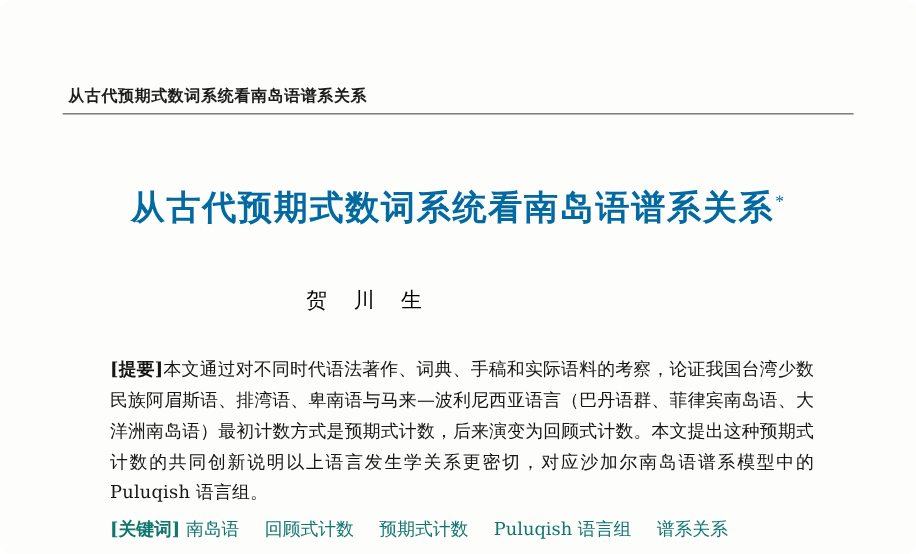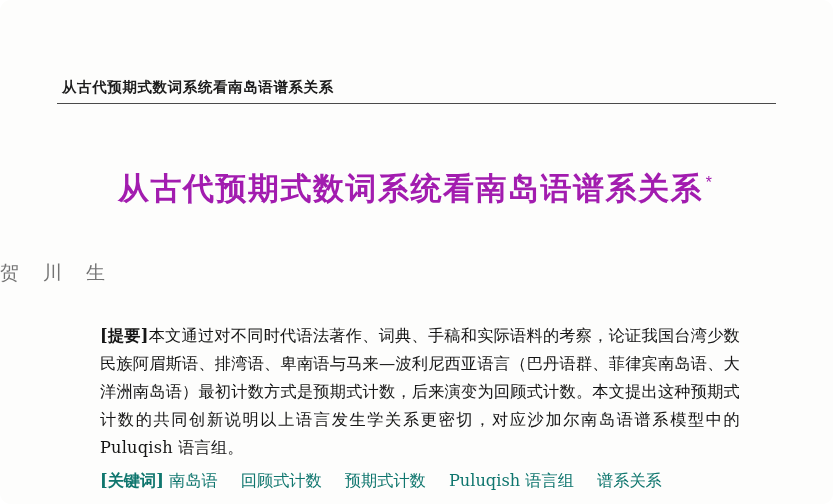--- a/index.html
+++ b/index.html
@@ -45,38 +45,39 @@
     left: 0;
     top: 168px;
     width: 833px;
     text-align: center;
   }
   .doc-title {
     display: inline-block;
     font-size: 31px;
     font-weight: 700;
     letter-spacing: 1.5px;
-    color: #a21caf;
-    font-family: Liberation Mono, monospace;
+    color: #0369a1;
+    font-family: Liberation Serif, serif;
     position: relative;
   }
   .title-star {
     font-size: 16px;
     vertical-align: super;
     font-weight: 400;
     margin-left: 1px;
   }
   .author {
     position: absolute;
     left: 0;
     top: 260px;
     width: 671px;
+    text-align: center;
     font-size: 19px;
     letter-spacing: 9px;
-    color: #737373;
+    color: #000000;
     font-family: "DejaVu Serif", "Liberation Serif", serif;
   }
   .body-block {
     position: absolute;
     left: 100px;
     top: 322px;
     width: 640px;
   }
   .para {
     font-size: 16.2px;

